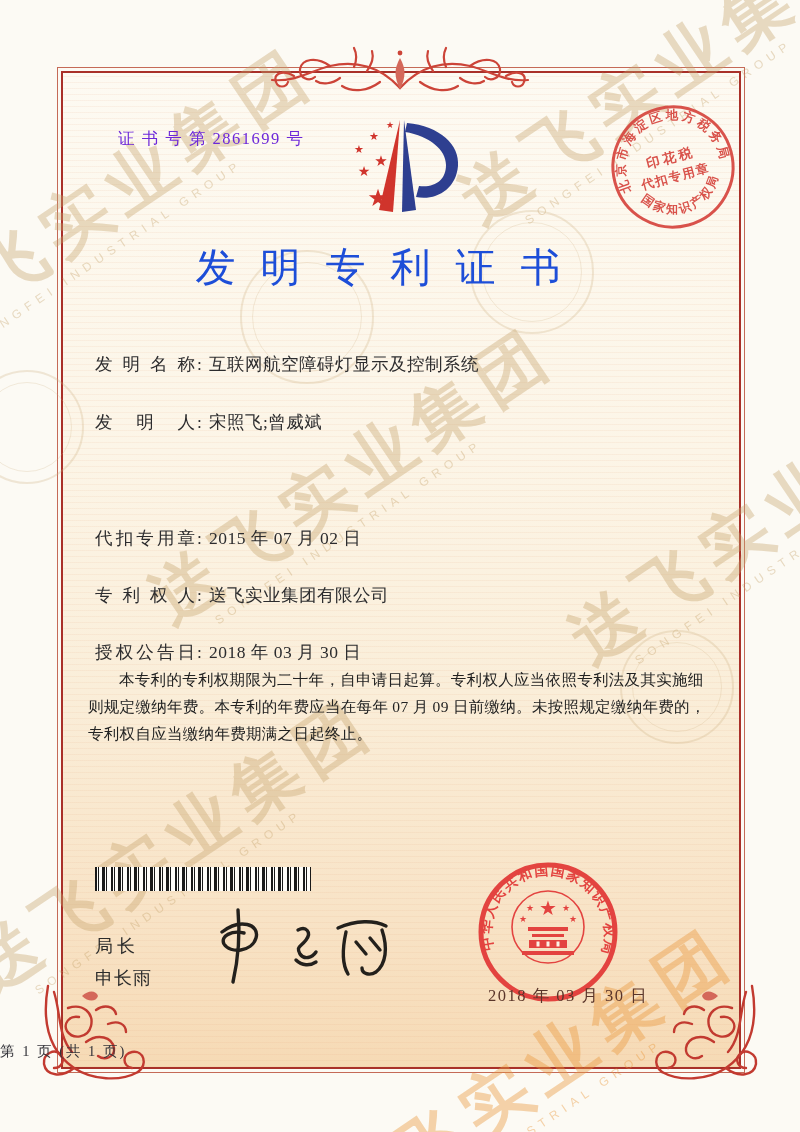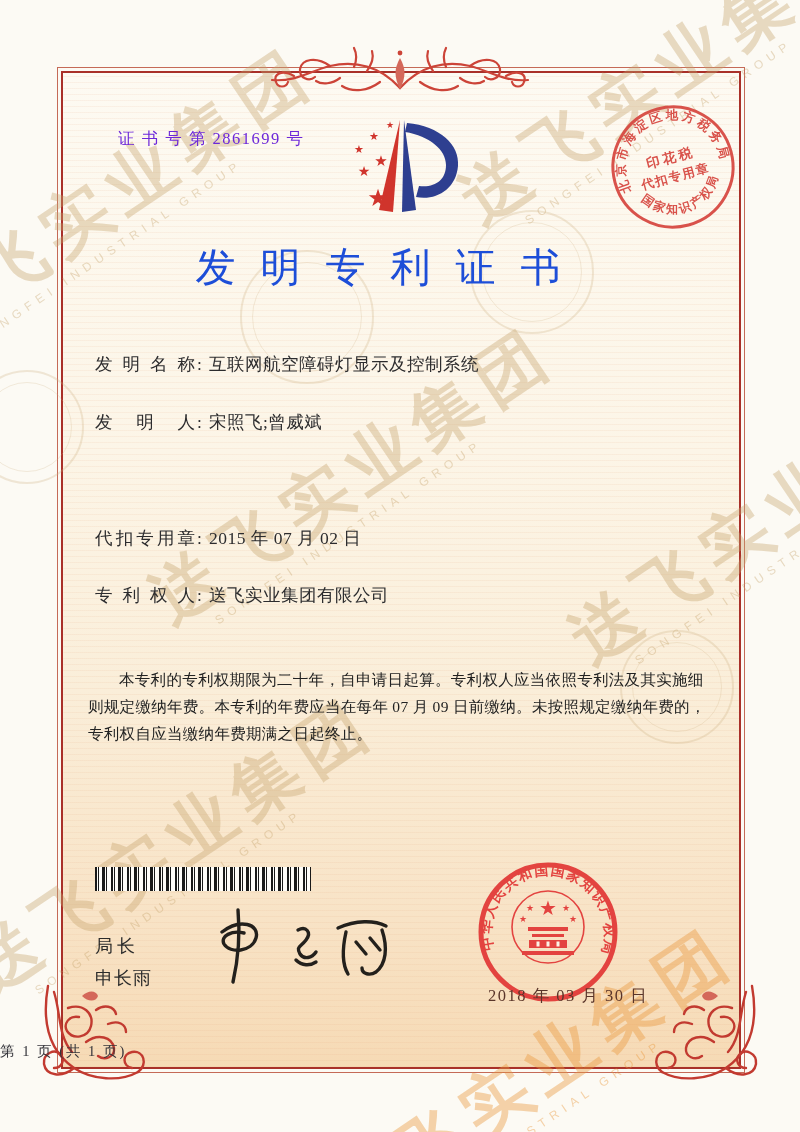--- a/index.html
+++ b/index.html
@@ -133,20 +133,23 @@
   </div>
   <div class="frow" style="top:410px">
     <span class="flabel">发明人</span><span class="fcolon">:</span><span class="fvalue">宋照飞;曾威斌</span>
   </div>
   <div class="frow" style="top:526px">
     <span class="flabel">代扣专用章</span><span class="fcolon">:</span><span class="fvalue">2015 年 07 月 02 日</span>
   </div>
   <div class="frow" style="top:583px">
     <span class="flabel">专利权人</span><span class="fcolon">:</span><span class="fvalue">送飞实业集团有限公司</span>
   </div>
+  <div class="frow" style="top:640px">
+    <span class="flabel">授权公告日</span><span class="fcolon">:</span><span class="fvalue">2018 年 03 月 30 日</span>
+  </div>
 
   <div class="paras">
     <p>本专利的专利权期限为二十年，自申请日起算。专利权人应当依照专利法及其实施细则规定缴纳年费。本专利的年费应当在每年 07 月 09 日前缴纳。未按照规定缴纳年费的，专利权自应当缴纳年费期满之日起终止。</p>
   </div>
 
   <div class="barcode"></div>
 
   <div class="signer" id="signer-title">局长</div>
   <div class="signer" id="signer-name">申长雨</div>
 

